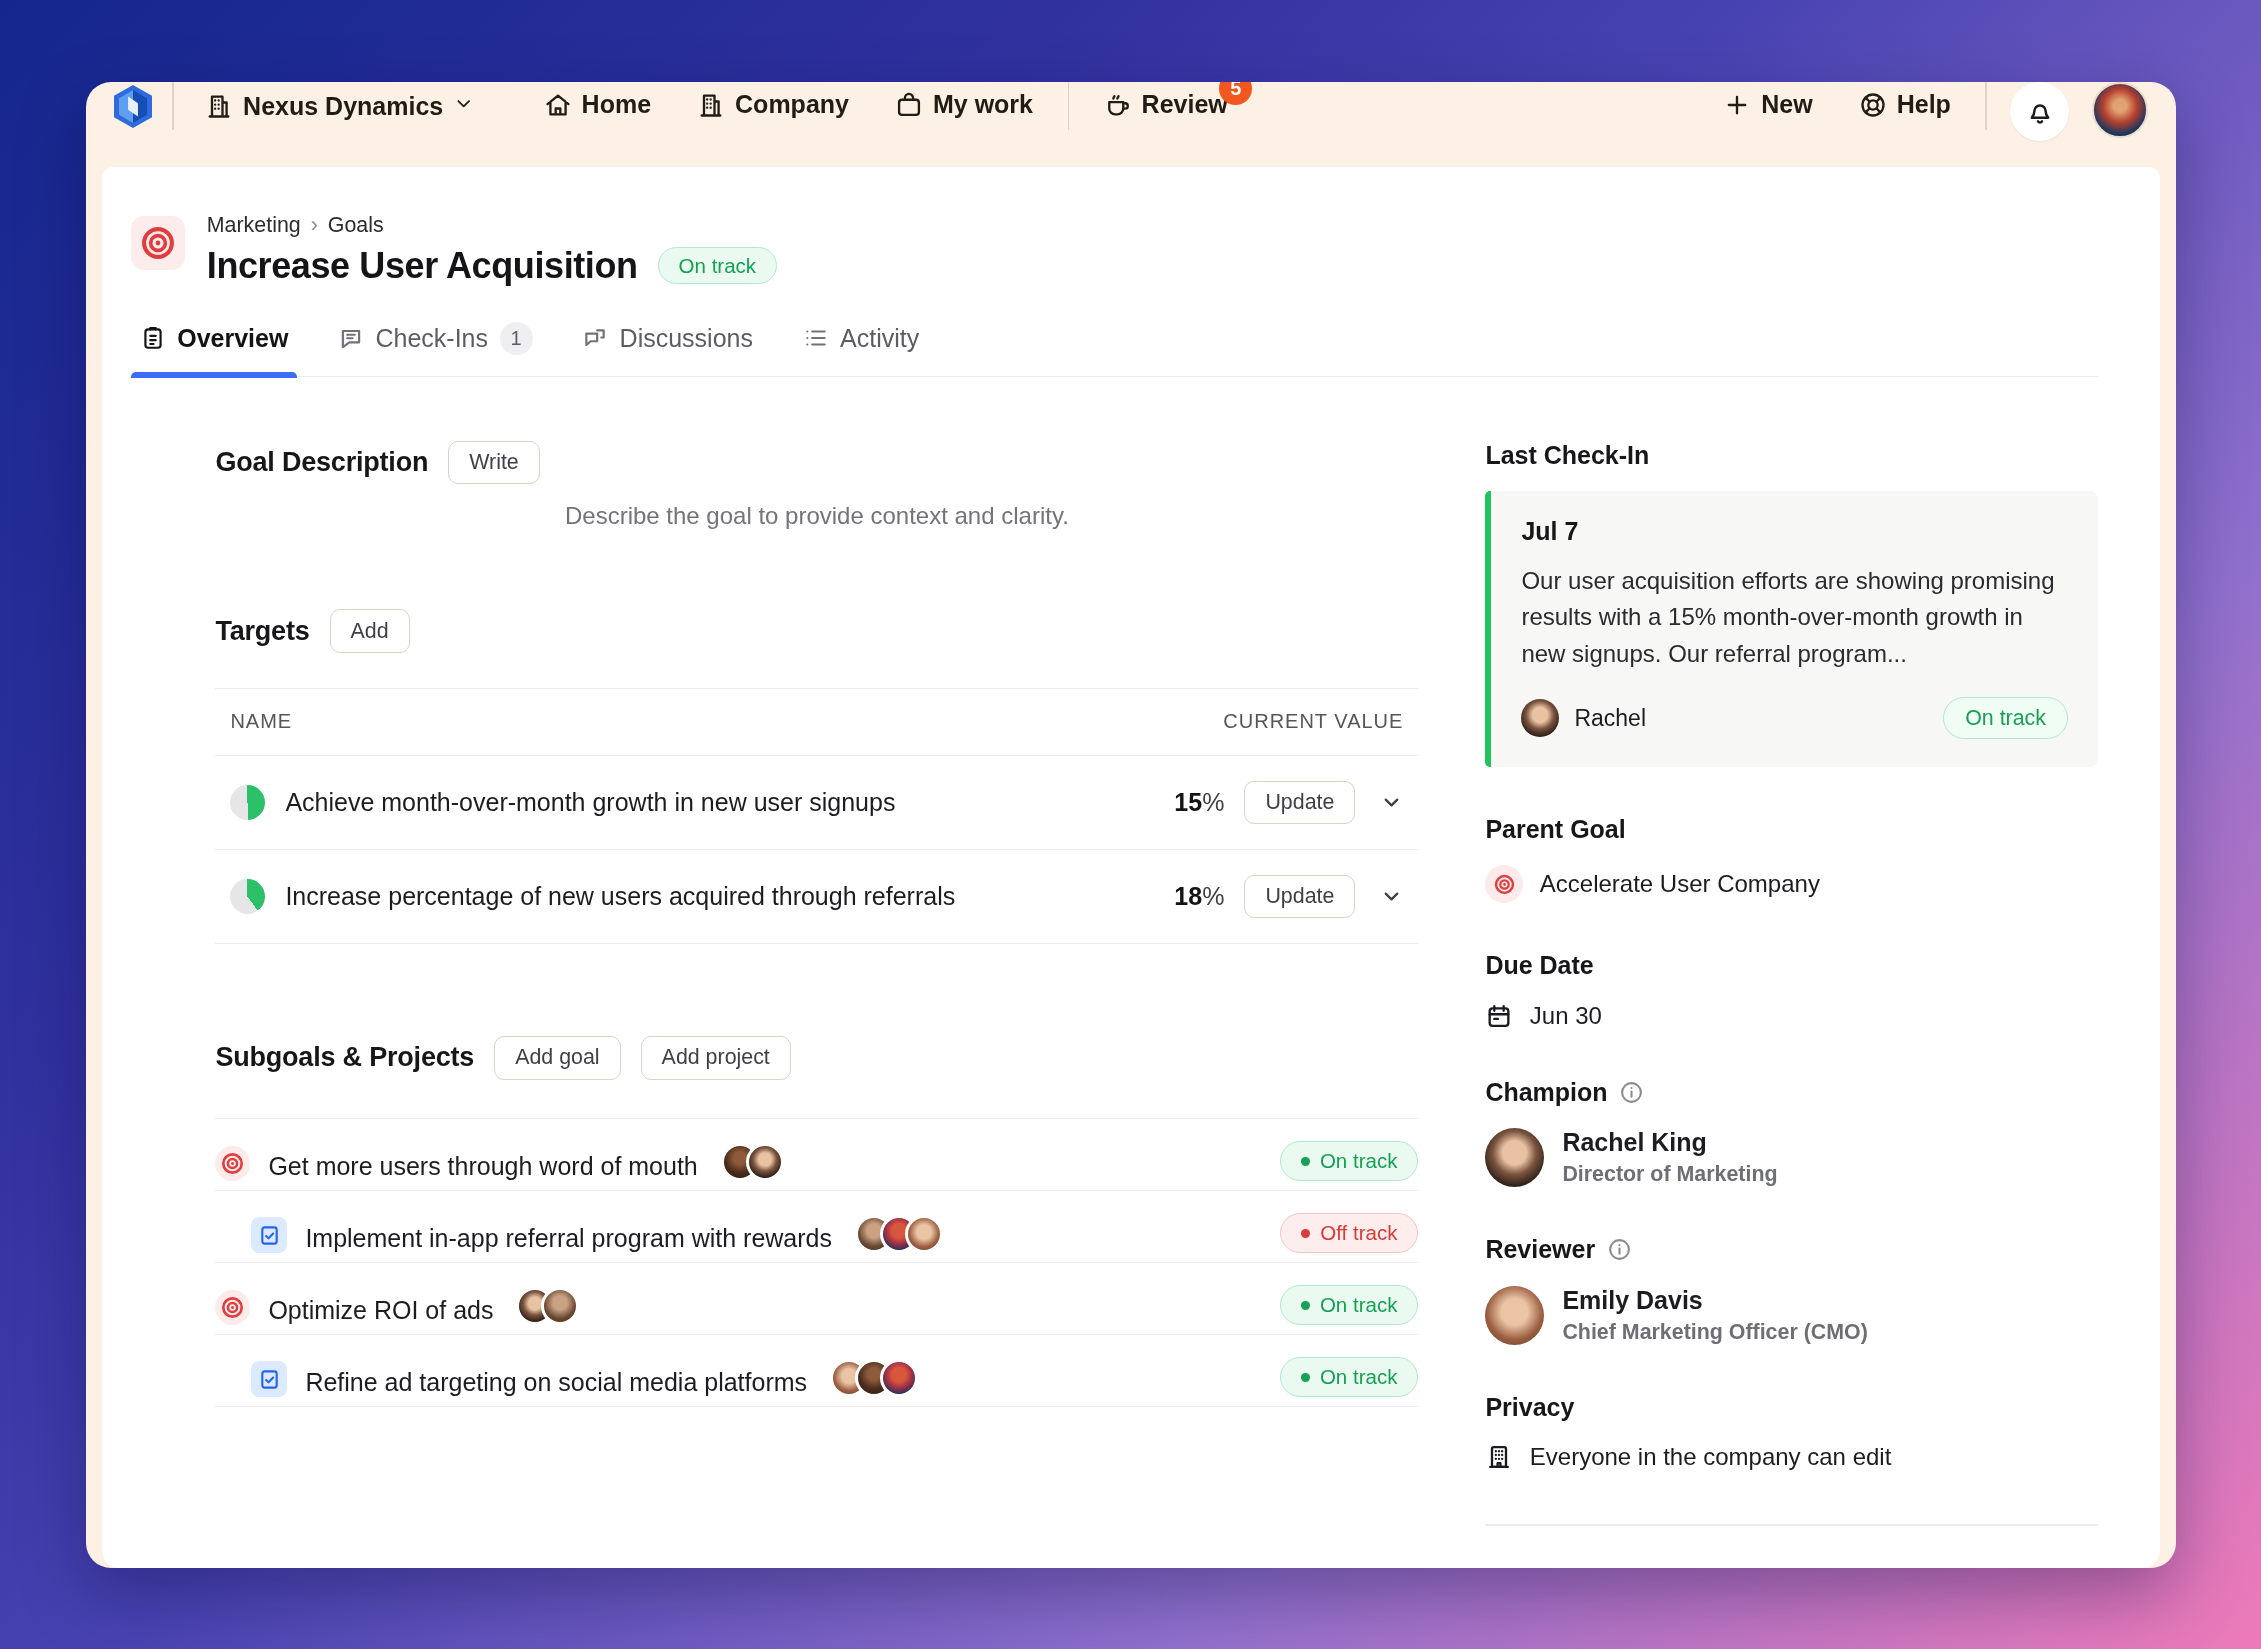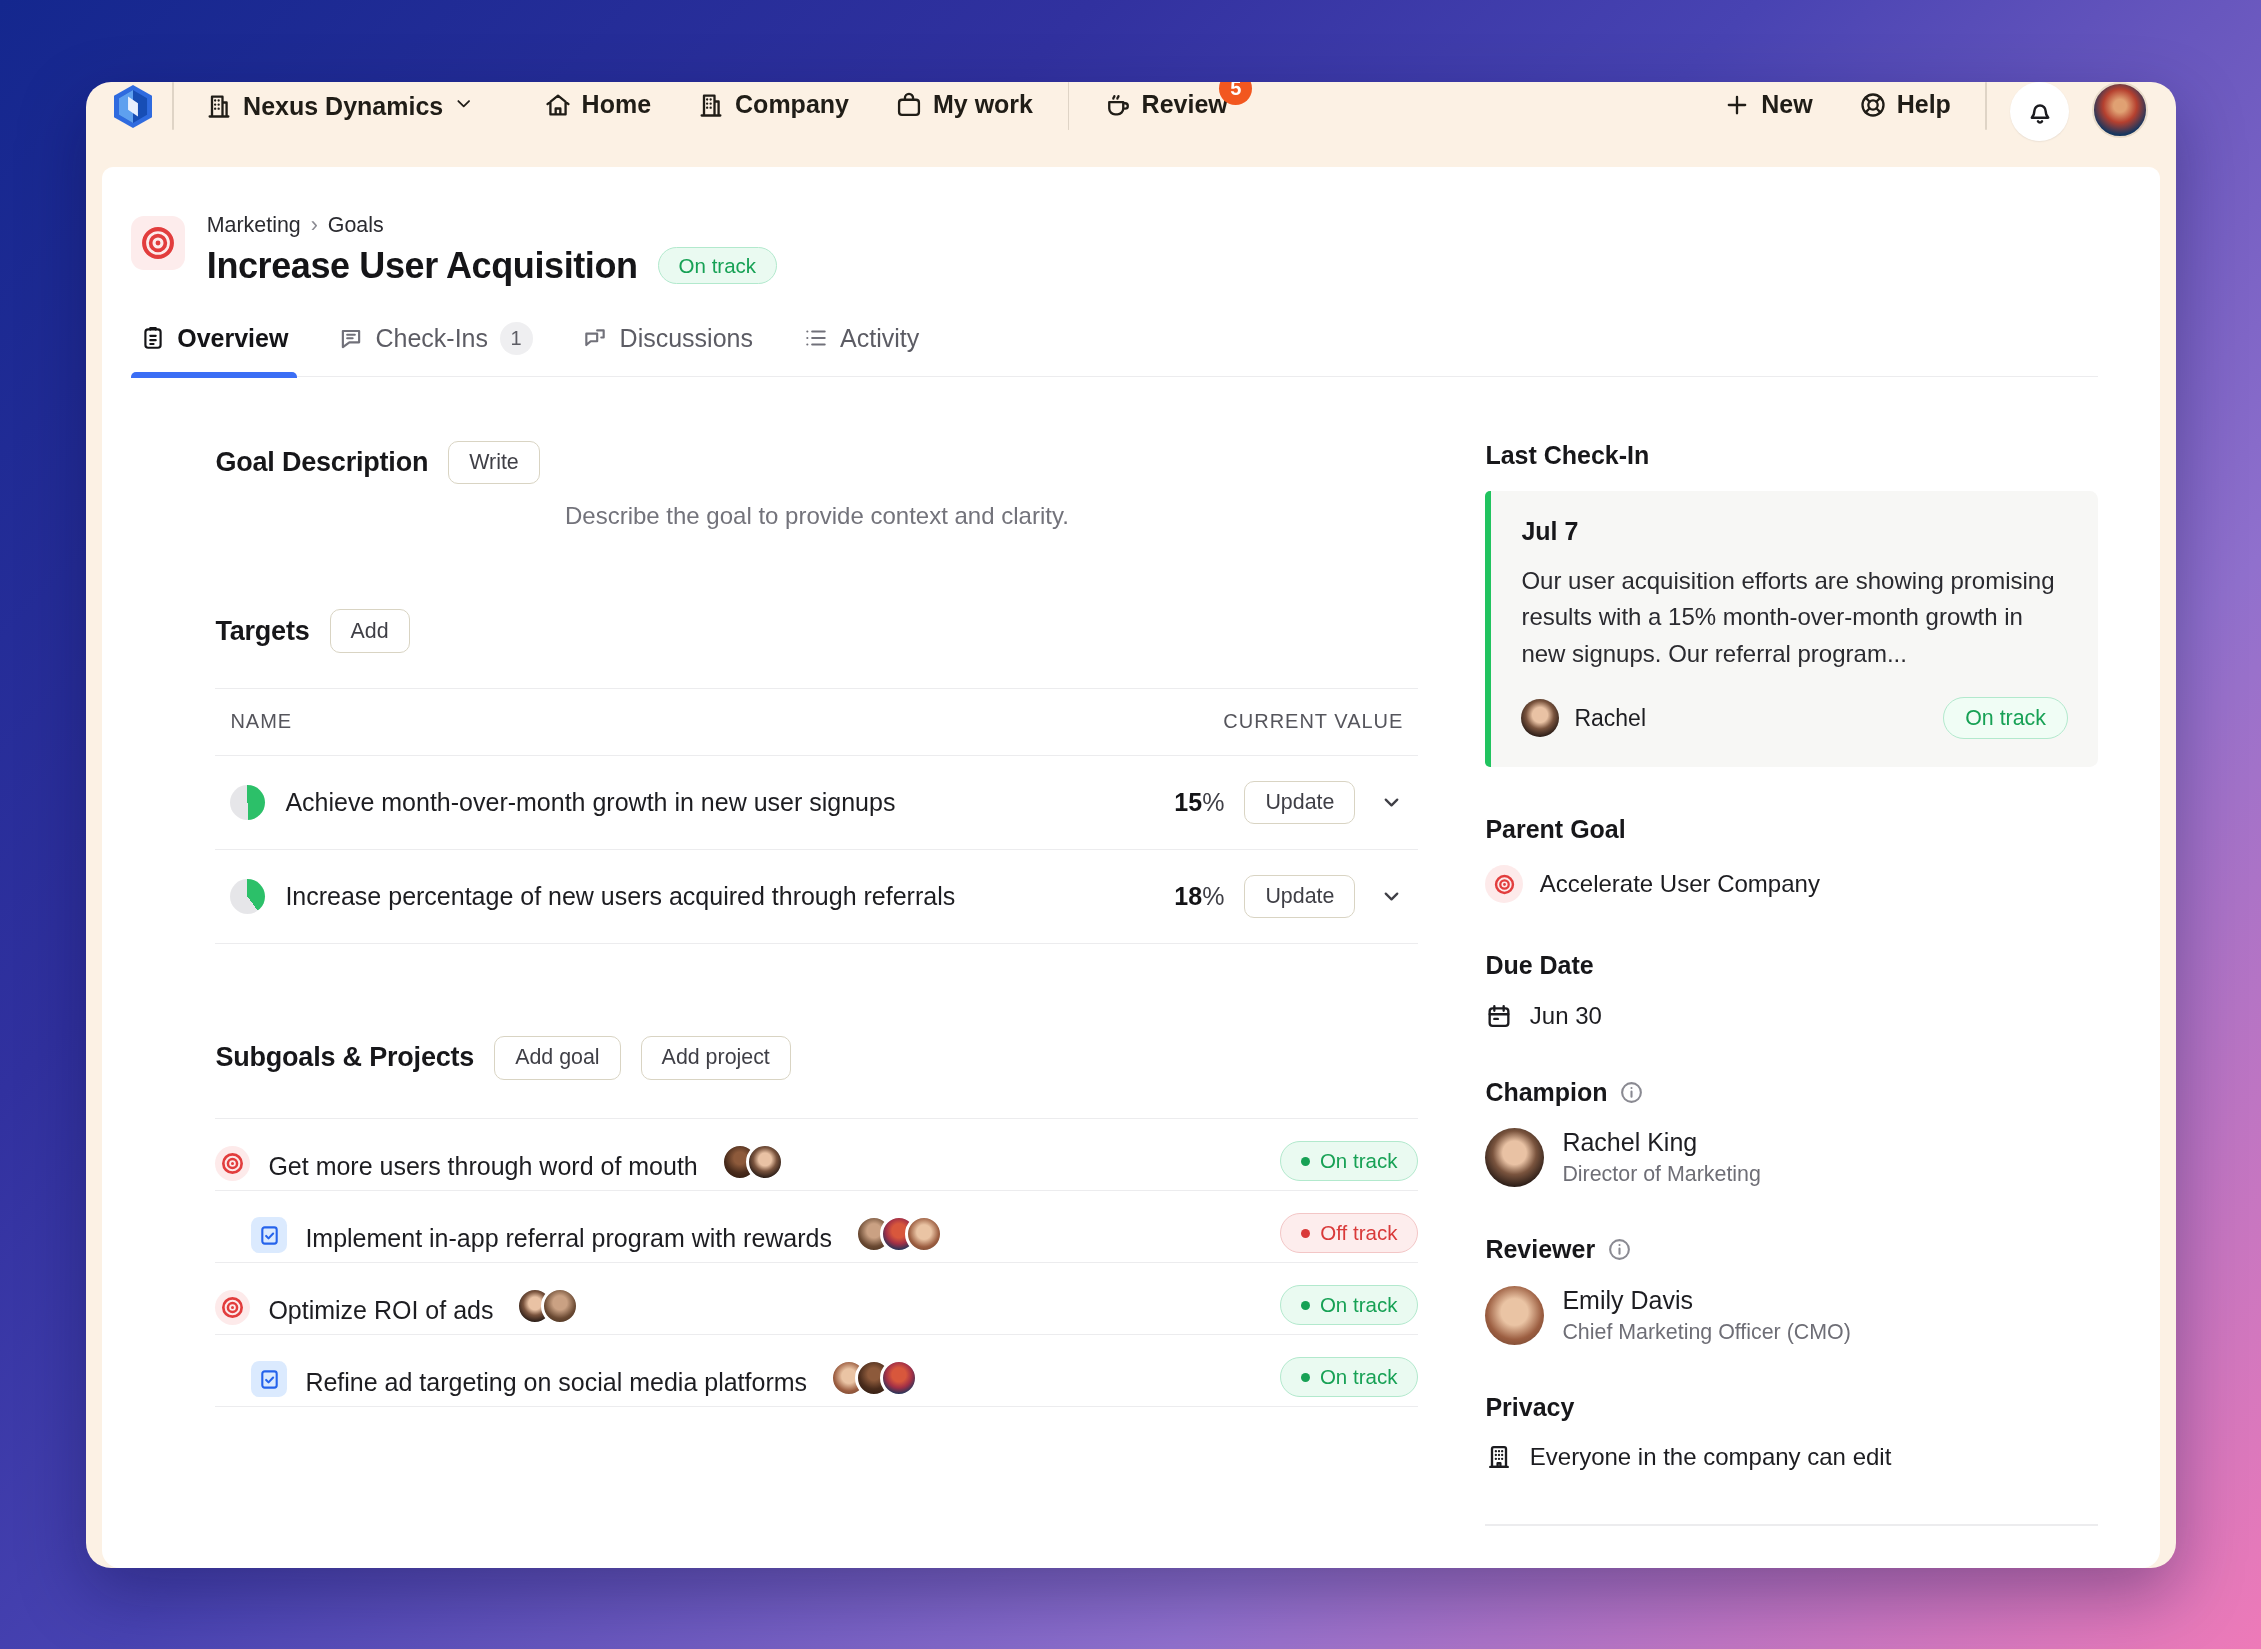--- a/index.html
+++ b/index.html
@@ -101,21 +101,21 @@
   .ci-foot{ display:flex; align-items:center; gap:15px; margin-top:25px; }
   .ci-av{ width:38px; height:38px; border-radius:50%; }
   .ci-name{ font-size:23px; color:#1d1d21; }
   .ci-spacer{ flex:1; }
   .pill.ci-pill{ font-size:21.4px; padding:7.4px 21.4px; background:#f0fdf5; }
   .side-section{ margin-top:48px; }
   .side-row{ display:flex; align-items:center; gap:16.4px; margin-top:21.4px; font-size:24px; color:#1d1d21; }
   .pg-icon{ width:38px; height:38px; border-radius:50%; background:#fdeaea; display:flex; align-items:center; justify-content:center;}
   .pg-icon svg{ width:23px; height:23px;}
   .side-row svg.line-ic{ width:28px; height:28px; stroke:#1b1b1f; fill:none; stroke-width:2; stroke-linecap:round; stroke-linejoin:round;}
-  .person-row{ display:flex; gap:18px; margin-top:21.4px; align-items:center;}
+  .person-row{ display:flex; gap:18px; margin-top:21.4px; align-items:center;font-weight:bold;}
   .person-av{ width:59px; height:59px; border-radius:50%; flex:0 0 auto;}
   .p-name{ font-size:25px; color:#1d1d21; }
   .p-role{ font-size:21.4px; color:#6e6e76; margin-top:5px; }
   .side-divider{ height:1.6px; background:#ececee; margin-top:53px; }
   .action-list{ margin-top:33px; display:flex; flex-direction:column; gap:11.5px; }
   .action{ display:flex; align-items:center; gap:18px; font-size:25px; color:#1d1d21; padding:8.2px 1.6px; cursor:pointer; border-radius:8.2px;}
   .action svg{ width:30px; height:30px; stroke:#1b1b1f; fill:none; stroke-width:2; stroke-linecap:round; stroke-linejoin:round;}
 </style>
 </head>
 <body>

